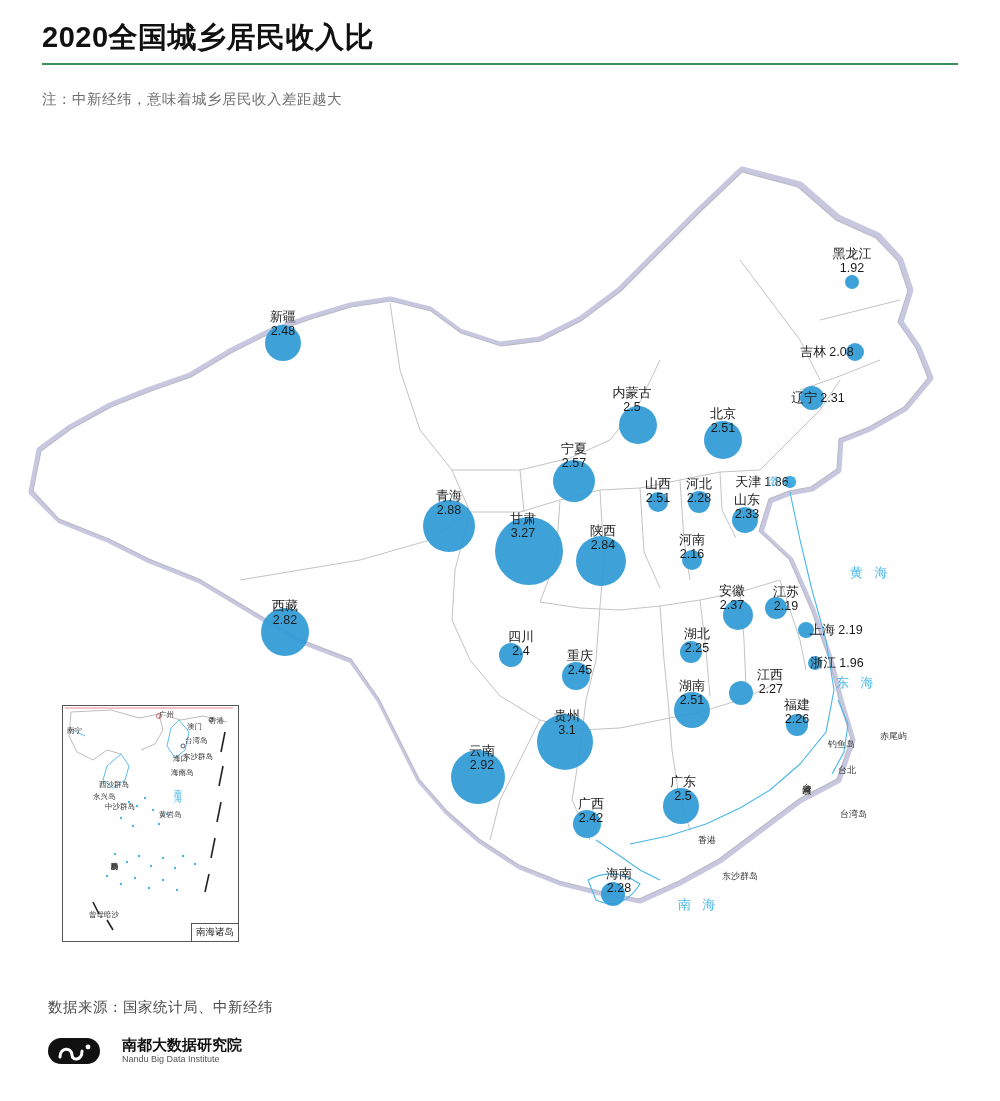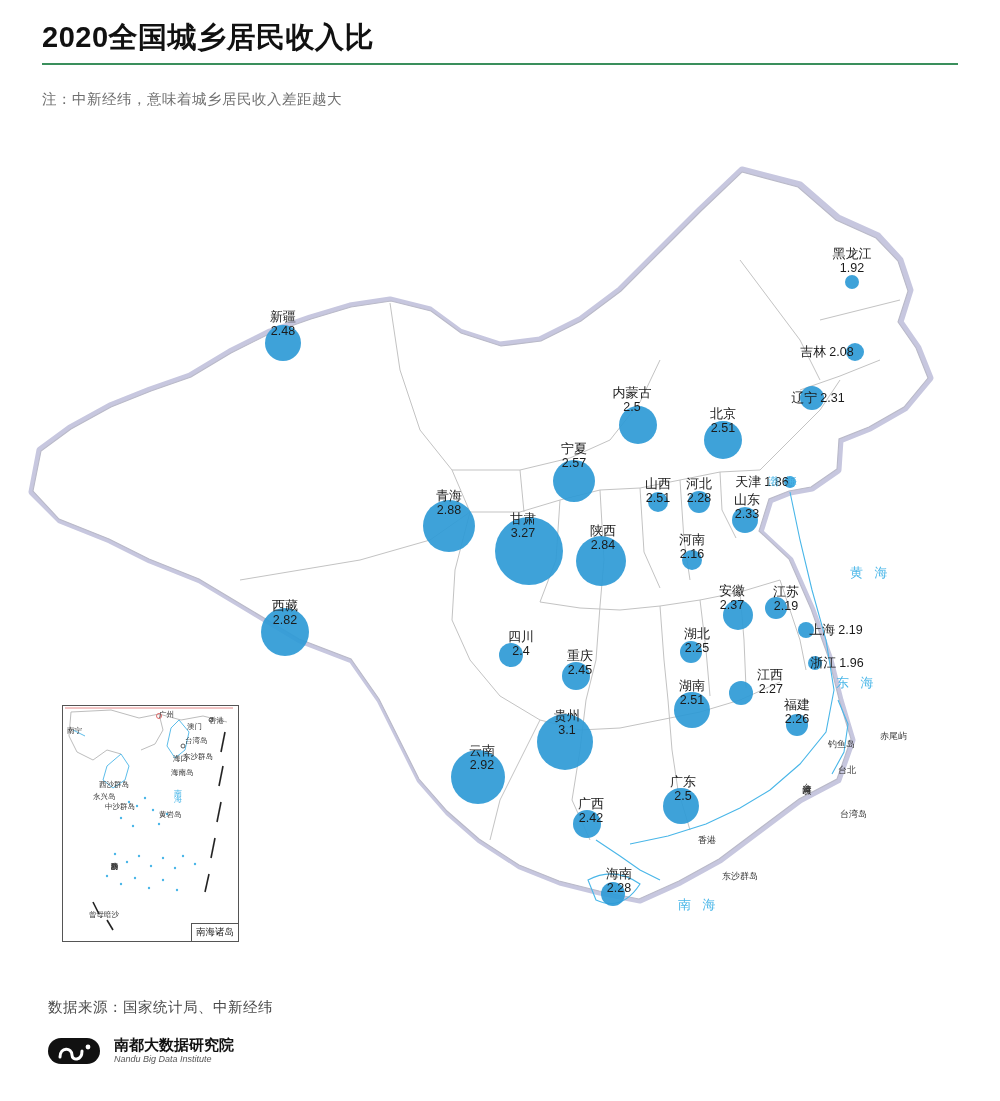--- a/index.html
+++ b/index.html
@@ -125,37 +125,36 @@
     font-size: 14.5px;
     color: #4a4a4a;
     letter-spacing: 0.5px;
   }
   #logo-row {
     position: absolute;
     left: 48px;
     top: 1036px;
     display: flex;
     align-items: center;
-    gap: 14px;
+    gap: 22px;
   }
   #logo-mark {
     width: 52px;
     height: 30px;
   }
   #logo-cn {
     font-size: 15px;
     font-weight: bold;
     color: #111;
     line-height: 16px;
   }
   #logo-en {
     font-size: 9px;
     color: #555;
     line-height: 12px;
-    font-style: italic;
   }
 </style>
 </head>
 <body>
 
 <div id="page-title">2020全国城乡居民收入比</div>
 <div id="title-rule"></div>
 <div id="note">注：中新经纬，意味着城乡居民收入差距越大</div>
 
 <div id="map-area">

